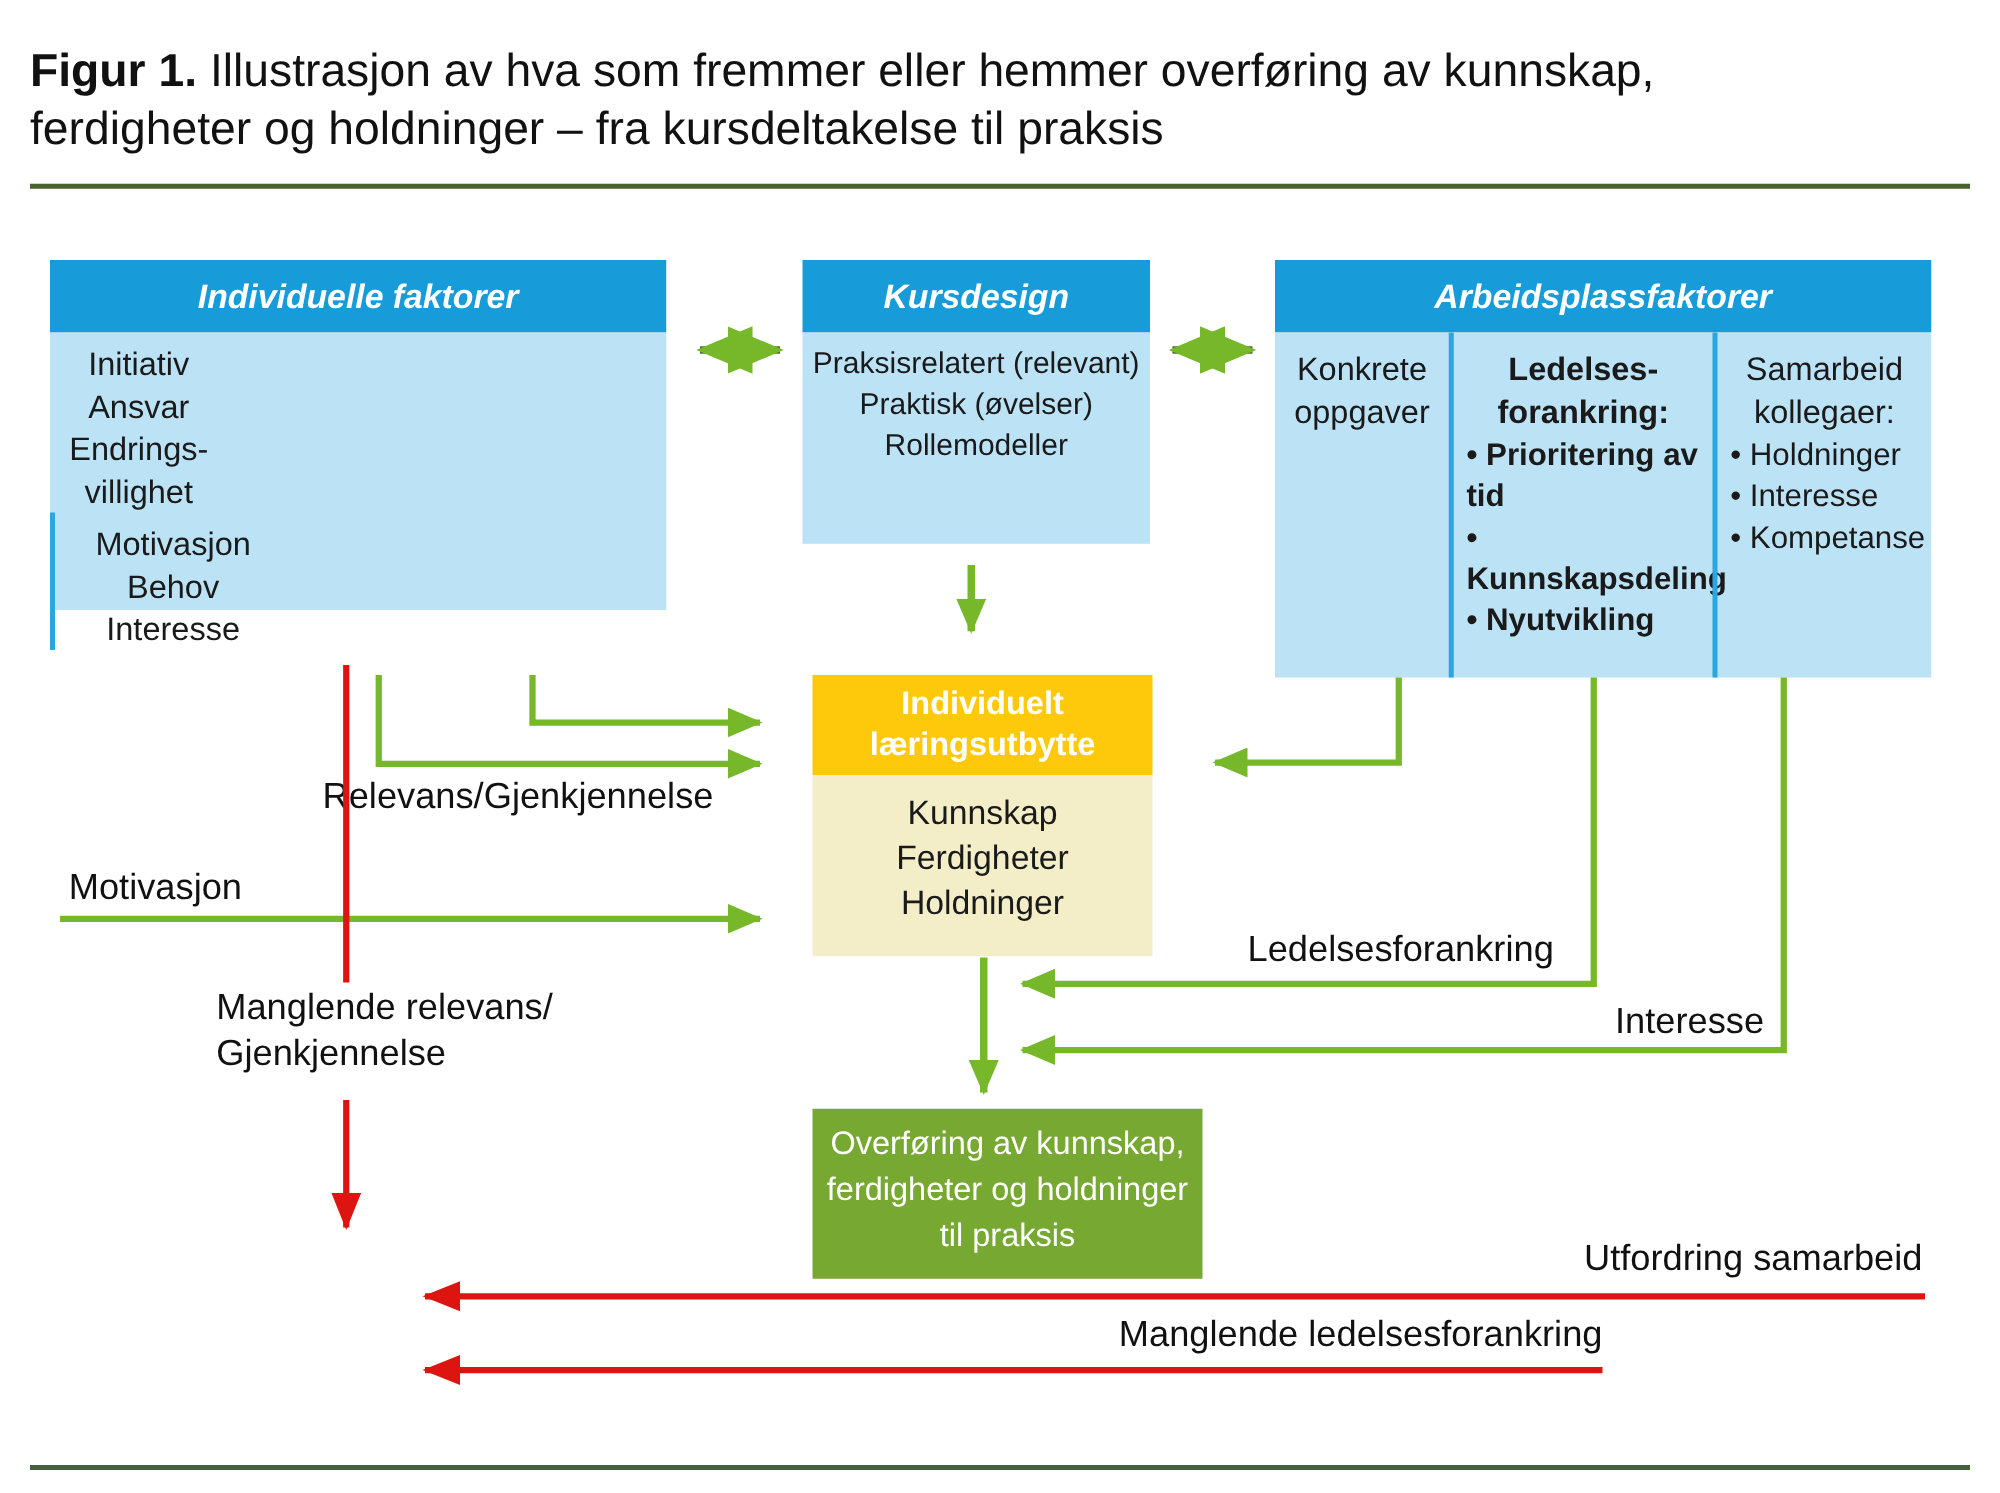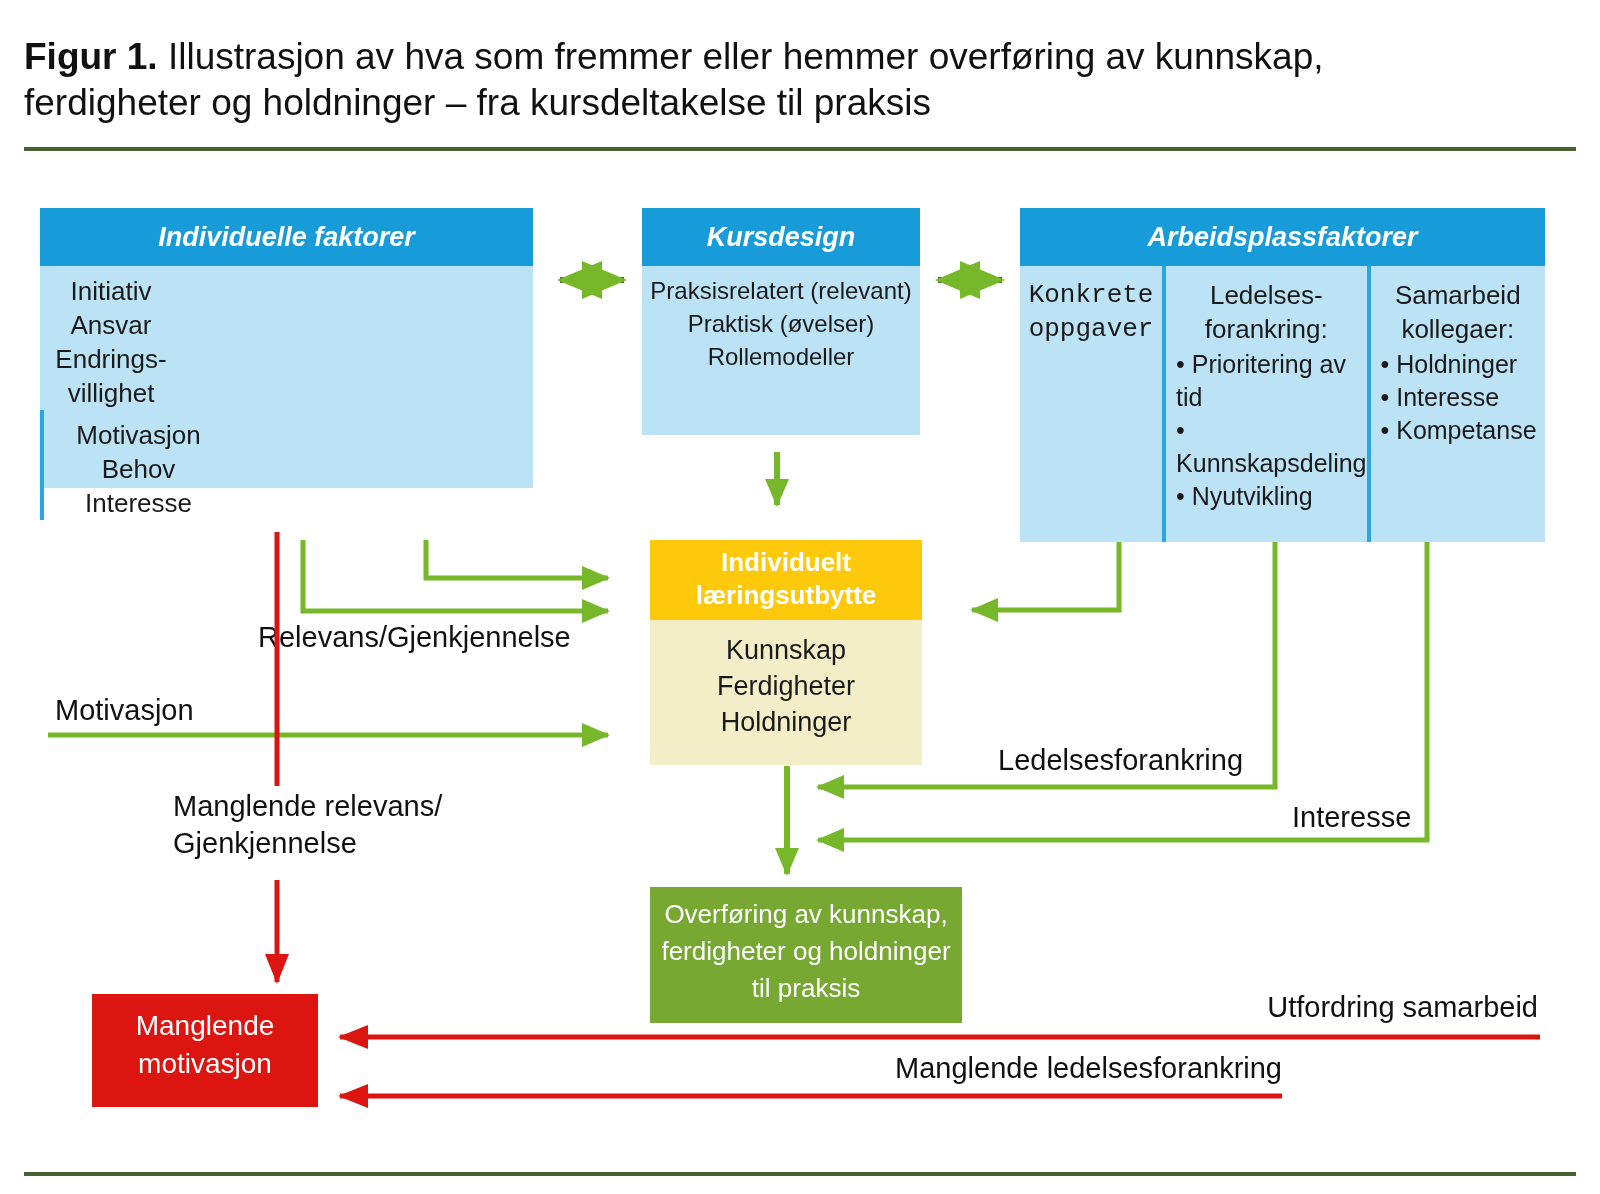--- a/index.html
+++ b/index.html
@@ -32,22 +32,22 @@
   #box-individual .col:nth-child(2){width:193px;}
   #box-individual .col:nth-child(3){width:158px;}
 
   #box-course{left:642px;top:208px;width:278px;}
   #box-course .bod{display:block;height:169px;text-align:center;
                    font-size:24px;line-height:33px;padding-top:8px;box-sizing:border-box;}
 
   #box-workplace{left:1020px;top:208px;width:525px;}
   #box-workplace .bod{height:276px;}
   #box-workplace .col{padding-top:12px;}
-  #box-workplace .col:nth-child(1){width:149px;font-family:Liberation Mono, monospace;}
-  #box-workplace .col:nth-child(2){width:211px;}
+  #box-workplace .col:nth-child(1){width:149px;}
+  #box-workplace .col:nth-child(2){width:211px;font-weight:bold;}
   #box-workplace .col:nth-child(3){width:187px;}
 
   
   #box-outcome{left:650px;top:540px;width:272px;z-index:1;}
   #box-outcome .ohdr{height:80px;background:#FFC90B;color:#fff;font-weight:bold;
                      font-size:26px;line-height:33px;text-align:center;padding-top:6px;box-sizing:border-box;}
   #box-outcome .obod{height:145px;background:#F3EEC7;text-align:center;
                      font-size:27px;line-height:36px;padding-top:12px;box-sizing:border-box;}
 
   
@@ -145,24 +145,20 @@
       <div>Holdninger</div>
     </div>
   </div>
 
   <div class="abs" id="box-transfer">
     <div>Overføring av kunnskap,</div>
     <div>ferdigheter og holdninger</div>
     <div>til praksis</div>
   </div>
 
-  <div class="abs" id="box-lack">
-    <div>Manglende</div>
-    <div>motivasjon</div>
-  </div>
 
   <div class="abs lbl" id="label-relevans">Relevans/Gjenkjennelse</div>
   <div class="abs lbl" id="label-motivasjon">Motivasjon</div>
   <div class="abs lbl" id="label-manglende-relevans">
     <div>Manglende relevans/</div>
     <div>Gjenkjennelse</div>
   </div>
   <div class="abs lbl" id="label-ledelsesforankring">Ledelsesforankring</div>
   <div class="abs lbl" id="label-interesse">Interesse</div>
   <div class="abs lbl" id="label-utfordring">Utfordring samarbeid</div>

